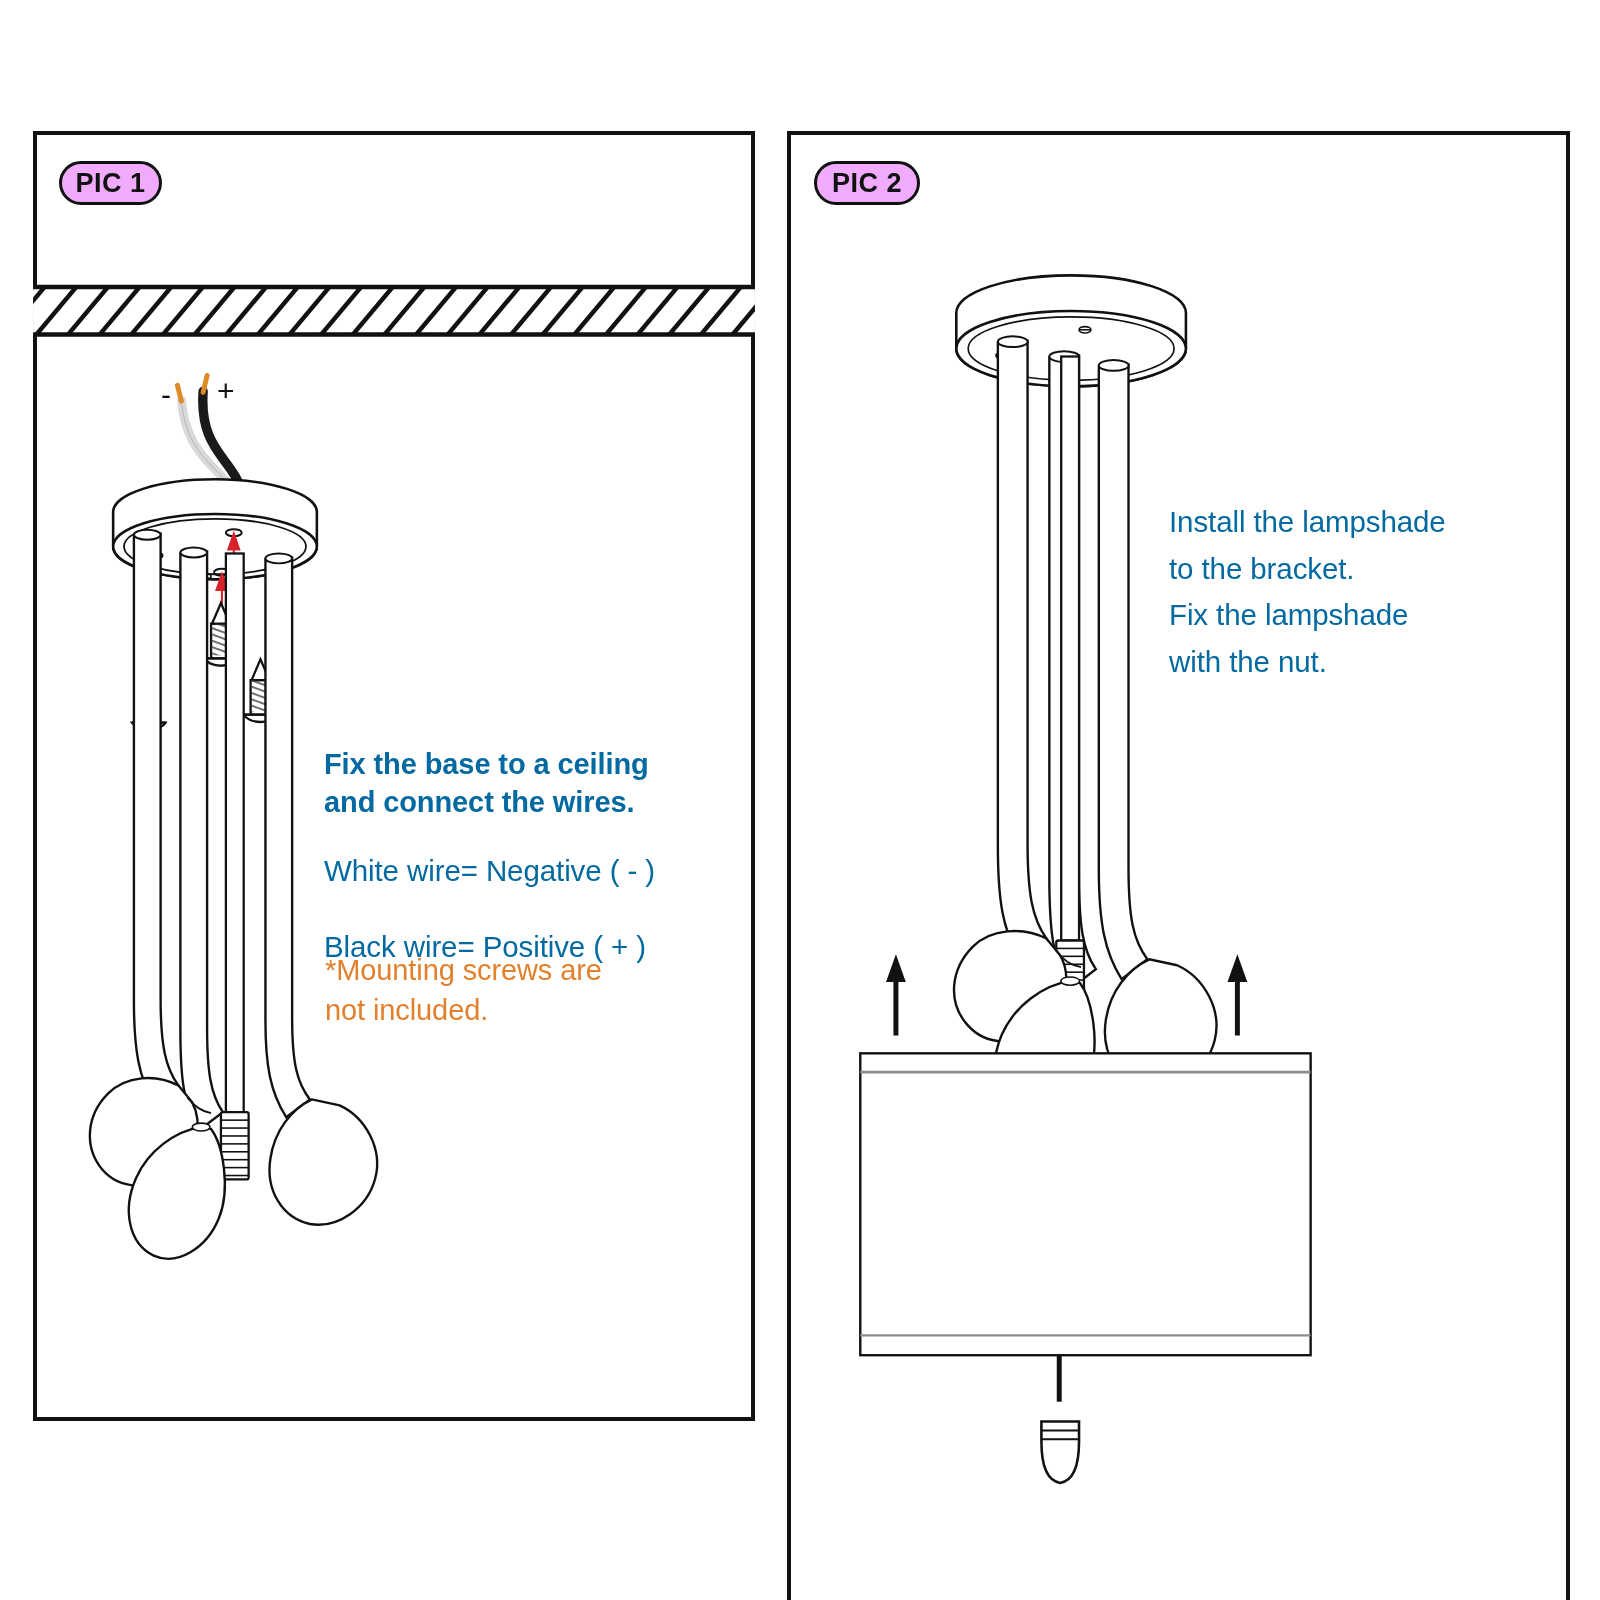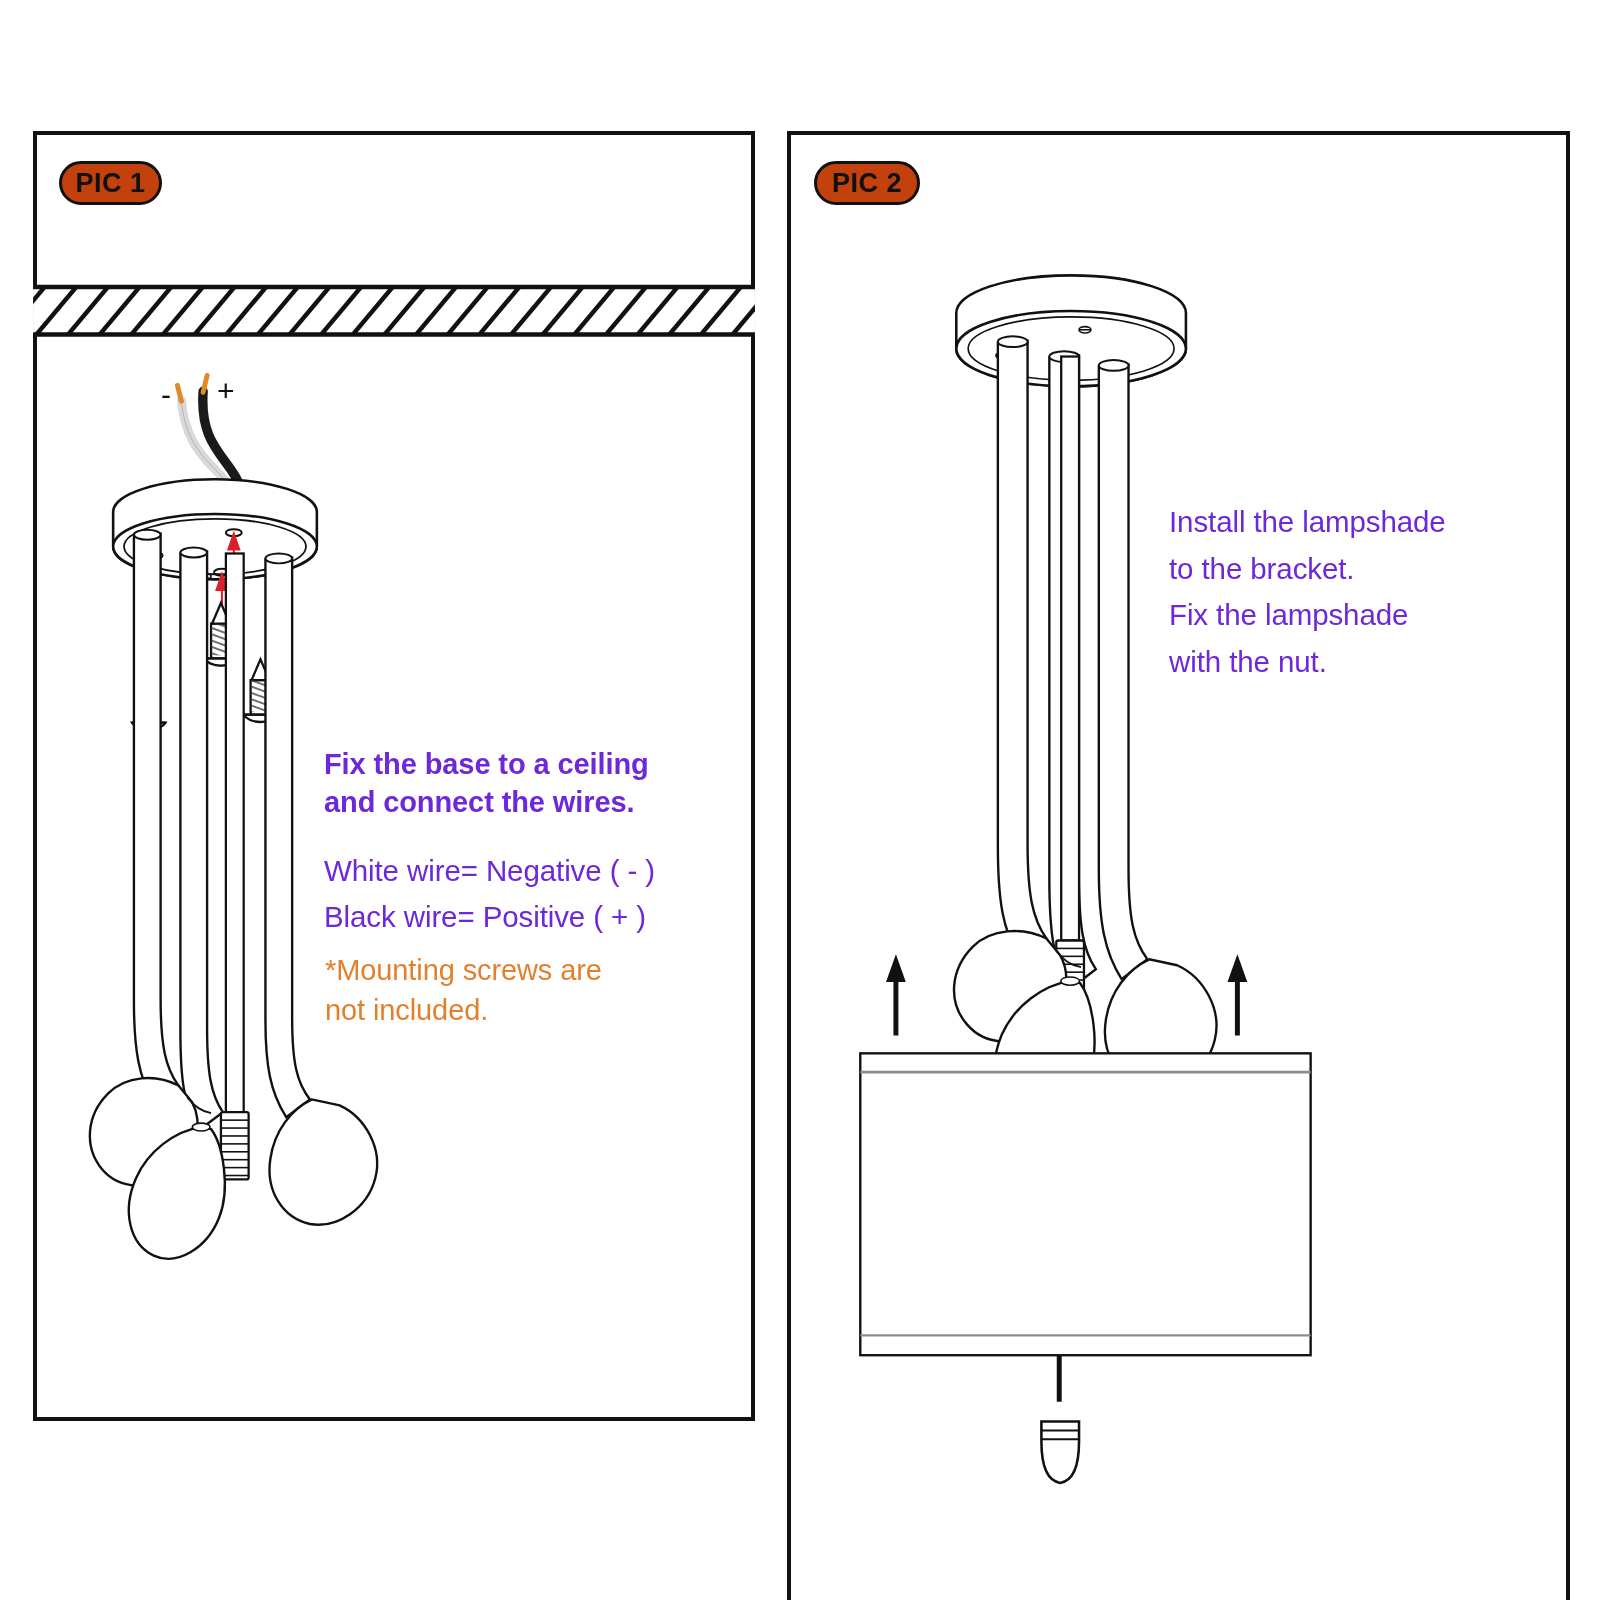--- a/index.html
+++ b/index.html
@@ -35,21 +35,21 @@
   #panel-2 {
     left: 787px;
     top: 131px;
     width: 783px;
     height: 1522px;
   }
   .pill {
     position: absolute;
     border: 3.5px solid #111111;
     border-radius: 999px;
-    background: #c2410c;
+    background: #f0abfc;
     display: flex;
     align-items: center;
     justify-content: center;
     font-size: 27px;
     font-weight: 700;
     letter-spacing: 0.5px;
     color: #111111;
     box-sizing: border-box;
   }
   #pic1-pill { left: 22px; top: 26px; width: 103px; height: 44px; }
@@ -58,21 +58,21 @@
   .svg-layer {
     position: absolute;
     left: 0; top: 0;
     width: 100%;
     height: 100%;
     overflow: visible;
   }
 
   .textblock {
     position: absolute;
-    color: #6d28d9;
+    color: #0369a1;
   }
   .t-head {
     font-size: 29px;
     font-weight: 700;
     line-height: 1.30;
     letter-spacing: -0.1px;
     white-space: pre-line;
   }
   .t-body {
     font-size: 29.5px;
@@ -254,21 +254,21 @@
     </svg>
 
     <div class="sign" style="left:124px; top:245px;">-</div>
     <div class="sign" style="left:180px; top:241px;">+</div>
 
     <div class="textblock t-head" style="left:287px; top:611px; width:390px;">Fix the base to a ceiling
 and connect the wires.</div>
 
     <div class="textblock t-plain" style="left:287px; top:704px; width:400px;">White wire= Negative ( - )</div>
 
-    <div class="textblock t-plain" style="left:287px; top:750px; width:400px;">Black wire= Positive ( + )</div>
+    <div class="textblock t-plain" style="left:287px; top:780px; width:400px;">Black wire= Positive ( + )</div>
 
     <div class="textblock t-note" style="left:288px; top:815px; width:360px; color:#E2802C;">*Mounting screws are
  not included.</div>
   </div>
 
   <div class="panel" id="panel-2">
 
     <div class="pill" id="pic2-pill">PIC 2</div>
 
     <svg class="svg-layer" viewBox="0 0 783 1290">

